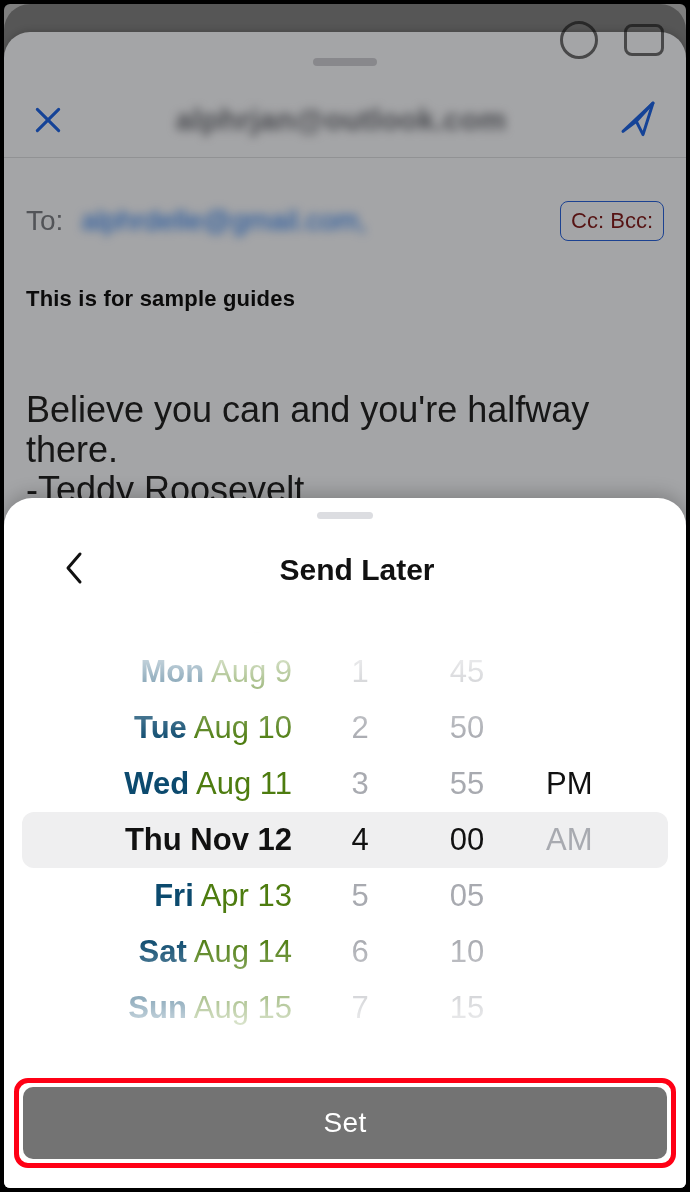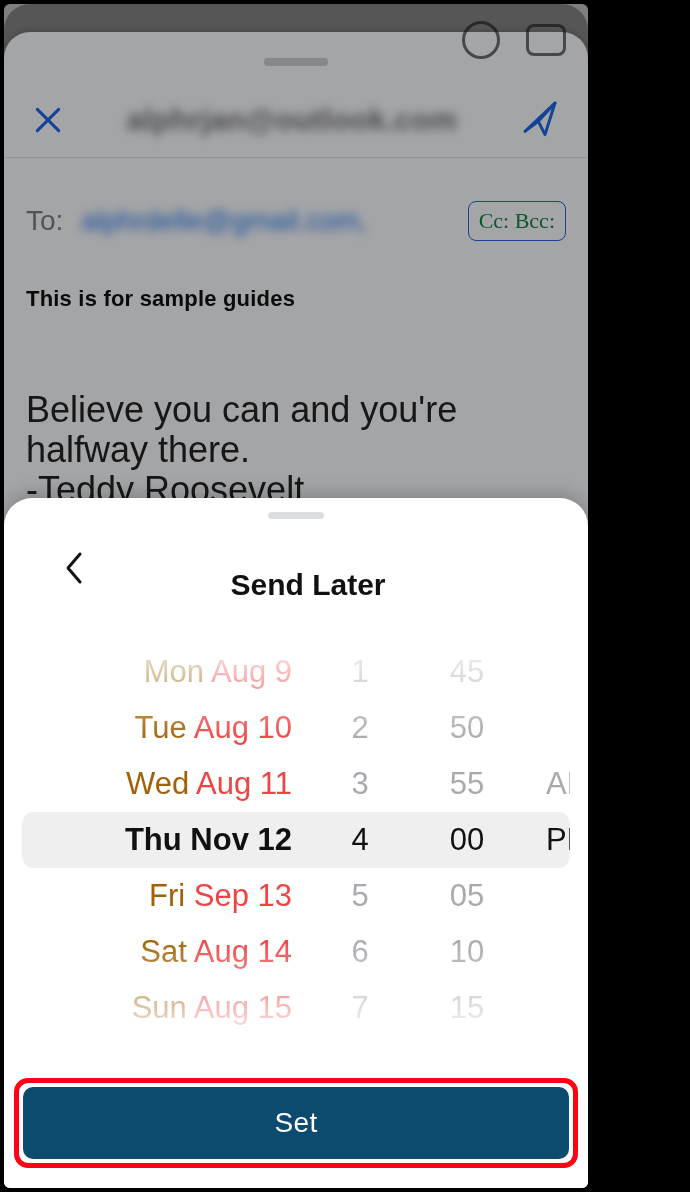--- a/index.html
+++ b/index.html
@@ -3,21 +3,21 @@
   <meta charset="utf-8">
   <style>
     * { box-sizing: border-box; margin: 0; padding: 0; }
     html, body {
       width: 690px; height: 1192px;
       font-family: -apple-system, "Helvetica Neue", Arial, sans-serif;
       background: #000; overflow: hidden;
     }
     .phone {
       position: absolute; left: 4px; top: 4px;
-      width: 584px; height: 1184px;
+      width: 682px; height: 1184px;
       background: #7f7f7f;
       border-radius: 6px;
       overflow: hidden;
     }
     
     .compose-card {
       position: absolute; left: 0; right: 0; top: 28px; bottom: 0;
       background: #f2f3f6;
       border-top-left-radius: 26px; border-top-right-radius: 26px;
       box-shadow: 0 -2px 6px rgba(0,0,0,.15);
@@ -53,22 +53,22 @@
       position:absolute; top:148px; left:0; right:0; height:82px;
       display:flex; align-items:center; padding:0 22px;
     }
     .row-to .lbl{ color:#7a7c82; font-size:28px; margin-right:18px;}
     .row-to .addr{
       color:#1f74e8; font-size:28px; font-weight:500;
       filter: blur(5px);
     }
     .ccbcc{
       margin-left:auto;
-      font-size:22px; color:#15803d; font-weight:500;
-      padding:6px 10px; border:1.5px solid #2a62d6; border-radius:8px;font-family:Liberation Serif, serif;
+      font-size:22px; color:#7f1d1d; font-weight:500;
+      padding:6px 10px; border:1.5px solid #2a62d6; border-radius:8px;
     }
     .subject{
       position:absolute; left:22px; top:254px;
       font-size:22px; font-weight:700; color:#111; letter-spacing:.2px;
     }
     .body-lines{
       position:absolute; left:22px; right:22px; top:358px;
       font-size:36px; color:#222; line-height:40px;
     }
 
@@ -79,21 +79,21 @@
       border-top-left-radius:28px; border-top-right-radius:28px;
       z-index:60;
       box-shadow: 0 -4px 18px rgba(0,0,0,.22);
     }
     .sheet .grabber{
       position:absolute; top:14px; left:50%; transform:translateX(-50%);
       width:56px; height:7px; border-radius:5px; background:#dcdde1;
     }
     .sheet-header{
       position:absolute; top:40px; left:0; right:4px; height:64px;
-      display:flex; align-items:flex-end; justify-content:center;margin-left:28px;
+      display:flex; align-items:center; justify-content:center;margin-left:28px;
     }
     .back-chevron{ position:absolute; left:30px; top:50%; transform:translateY(-50%);}
     .sheet-title{ font-size:30px; font-weight:700; color:#111;}
     .picker{
       position:absolute; top:134px; left:18px; right:18px; height:416px;
       overflow:hidden;
     }
     .picker .highlight{
       position:absolute; left:0; right:0; top:180px; height:56px;
       background:#efeff0; border-radius:12px;
@@ -107,35 +107,35 @@
     .cols{ position:absolute; inset:0; display:flex; }
     .col{ height:100%; position:relative;}
     .col .list{ position:absolute; left:0; right:0; top:0; }
     .col .item{
       height:56px; line-height:56px; font-size:31px; color:#a8aab0; text-align:center;
       white-space:nowrap; font-weight:400;
     }
     .col .item.sel{ color:#111; font-weight:500; }
     .col.date{ flex:0 0 290px; }
     .col.date .item{ text-align:right; padding-right:20px;}
-    .col.date .item .wd{ color:#a16207; font-weight:400; }
+    .col.date .item .wd{ color:#0c4a6e; font-weight:700; }
     .col.date .item.sel .wd,.col.date .item.sel .md { color:#111; font-weight:700; }
-    .col.date .item .md{ color:#ef4444; }
+    .col.date .item .md{ color:#4d7c0f; }
     .col.hour{ flex:0 0 96px; }
     .col.min { flex:0 0 118px; }
     .col.ampm{ flex:1; }
     .col.ampm .item{ text-align:left; padding-left:20px;}
 
     .set-wrap{
       position:absolute; left:10px; right:10px; bottom:20px;
       border:5px solid #ff0015; border-radius:14px; padding:4px;
     }
     .set-btn{
       display:block; width:100%; height:72px; border:none; border-radius:10px;
-      background:#0c4a6e; color:#fff; font-size:28px; font-weight:500; letter-spacing:.3px;
+      background:#737373; color:#fff; font-size:28px; font-weight:500; letter-spacing:.3px;
     }
   </style>
 </head>
 <body>
 
 <div class="phone">
   <div class="compose-card">
      <div class="status-extra">
        <div class="circle"></div>
         <div class="square"></div>
@@ -188,21 +188,21 @@
      <div class="picker">
         <div class="highlight"></div>
         <div class="cols">
            <div class="col date">
               <div class="list" id="col-date" style="top:-44px">
               <div class="item"><span class="wd">Sun</span> <span class="md">Aug 8</span></div>
               <div class="item"><span class="wd">Mon</span> <span class="md">Aug 9</span></div>
               <div class="item"><span class="wd">Tue</span> <span class="md">Aug 10</span></div>
               <div class="item"><span class="wd">Wed</span> <span class="md">Aug 11</span></div>
               <div class="item sel"><span class="wd">Thu</span> <span class="md">Nov 12</span></div>
-              <div class="item"><span class="wd">Fri</span> <span class="md">Sep 13</span></div>
+              <div class="item"><span class="wd">Fri</span> <span class="md">Apr 13</span></div>
               <div class="item"><span class="wd">Sat</span> <span class="md">Aug 14</span></div>
               <div class="item"><span class="wd">Sun</span> <span class="md">Aug 15</span></div>
               <div class="item"><span class="wd">Mon</span> <span class="md">Aug 16</span></div>
             </div>
            </div>
            <div class="col hour">
               <div class="list" id="col-hour" style="top:-44px">
               <div class="item">12</div>
               <div class="item">1</div>
               <div class="item">2</div>
@@ -222,22 +222,22 @@
               <div class="item">55</div>
               <div class="item sel">00</div>
               <div class="item">05</div>
               <div class="item">10</div>
               <div class="item">15</div>
               <div class="item">20</div>
             </div>
            </div>
            <div class="col ampm">
               <div class="list" id="col-ampm" style="top:124px">
+              <div class="item sel">PM</div>
               <div class="item">AM</div>
-              <div class="item sel">PM</div>
             </div>
            </div>
         </div>
         <div class="fade-top"></div>
         <div class="fade-bottom"></div>
      </div>
 
      <div class="set-wrap">
         <button class="set-btn">Set</button>
      </div>

